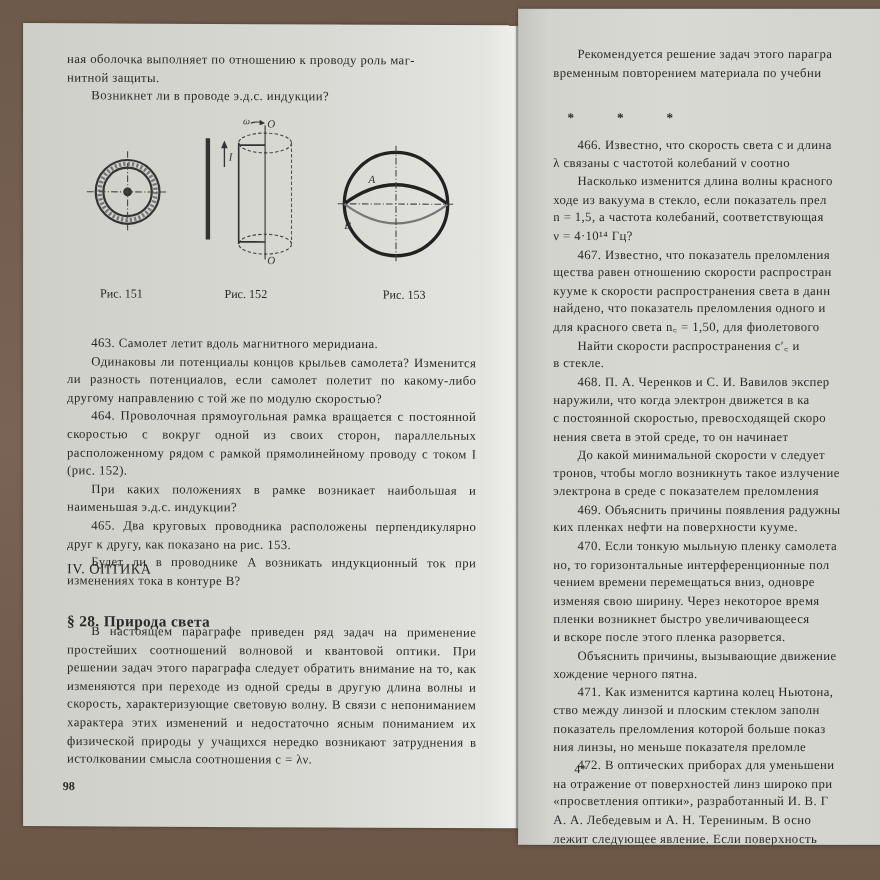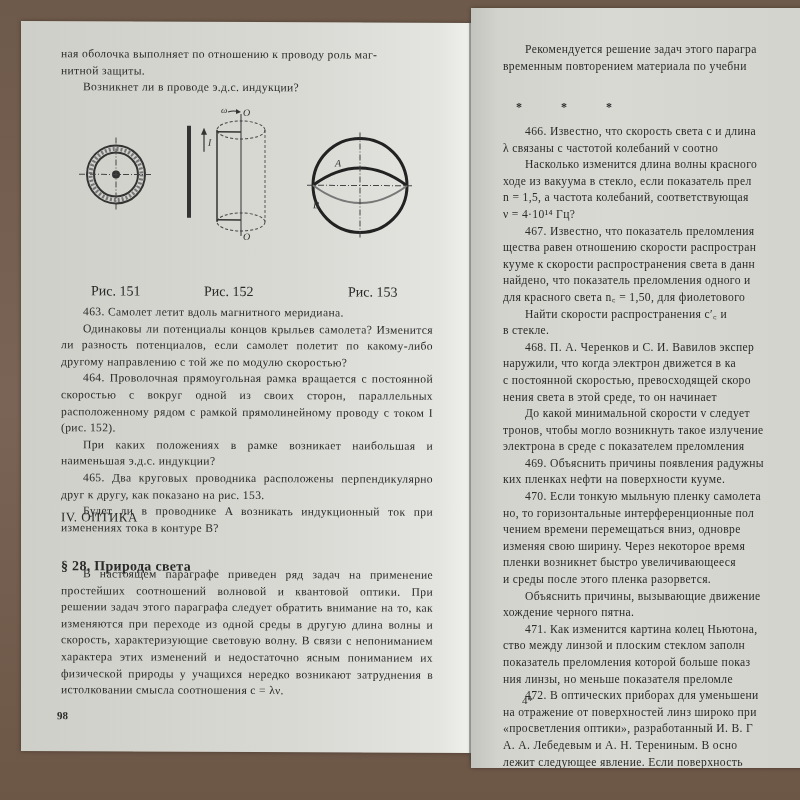--- a/index.html
+++ b/index.html
@@ -14,21 +14,21 @@
     background:linear-gradient(90deg,#c4c4be 0%,#d3d3ce 8%,#d9d9d4 40%,#d3d3ce 100%);}
   .gutter{position:absolute;left:469px;top:20px;width:3px;height:740px;background:#555;opacity:.45;}
   .text{font-size:11.6px;line-height:16.6px;text-align:justify;letter-spacing:.35px;}
   .left-text{position:absolute;left:40px;width:372px;}
   .right-text{position:absolute;left:32px;width:360px;white-space:nowrap;}
   p{margin:0;}
   .ind{text-indent:22px;}
   b.num{font-weight:normal;}
   .heading{font-weight:normal;font-size:13px;letter-spacing:.4px;}
   .sec-heading{font-weight:bold;font-size:14px;letter-spacing:.3px;margin-top:20px;}
-  .caption{position:absolute;font-size:14px;top:262px;}
+  .caption{position:absolute;font-size:11px;top:240px;}
   .page-num{position:absolute;font-weight:bold;font-size:11px;}
   svg{position:absolute;}
   .stars{letter-spacing:18px;font-weight:bold;}
 </style>
 </head>
 <body>
 
 <div class="page page-left">
 
   <div class="left-text text" style="top:25px;">
@@ -127,21 +127,21 @@
       <p class="ind"><span>До какой минимальной скорости v следует</span></p>
       <p><span>тронов, чтобы могло возникнуть такое излучение</span></p>
       <p><span>электрона в среде с показателем преломления</span></p>
       <p class="ind"><b class="num">469.</b> <span>Объяснить причины появления радужны</span></p>
       <p><span>ких пленках нефти на поверхности кууме.</span></p>
       <p class="ind"><b class="num">470.</b> <span>Если тонкую мыльную пленку самолета</span></p>
       <p><span>но, то горизонтальные интерференционные пол</span></p>
       <p><span>чением времени перемещаться вниз, одновре</span></p>
       <p><span>изменяя свою ширину. Через некоторое время</span></p>
       <p><span>пленки возникнет быстро увеличивающееся</span></p>
-      <p><span>и среды после этого пленка разорвется.</span></p>
+      <p><span>и вскоре после этого пленка разорвется.</span></p>
       <p class="ind"><span>Объяснить причины, вызывающие движение</span></p>
       <p><span>хождение черного пятна.</span></p>
       <p class="ind"><b class="num">471.</b> <span>Как изменится картина колец Ньютона,</span></p>
       <p><span>ство между линзой и плоским стеклом заполн</span></p>
       <p><span>показатель преломления которой больше показ</span></p>
       <p><span>ния линзы, но меньше показателя преломле</span></p>
       <p class="ind"><b class="num">472.</b> <span>В оптических приборах для уменьшени</span></p>
       <p><span>на отражение от поверхностей линз широко при</span></p>
       <p><span>«просветления оптики», разработанный И. В. Г</span></p>
       <p><span>А. А. Лебедевым и А. Н. Терениным. В осно</span></p>

